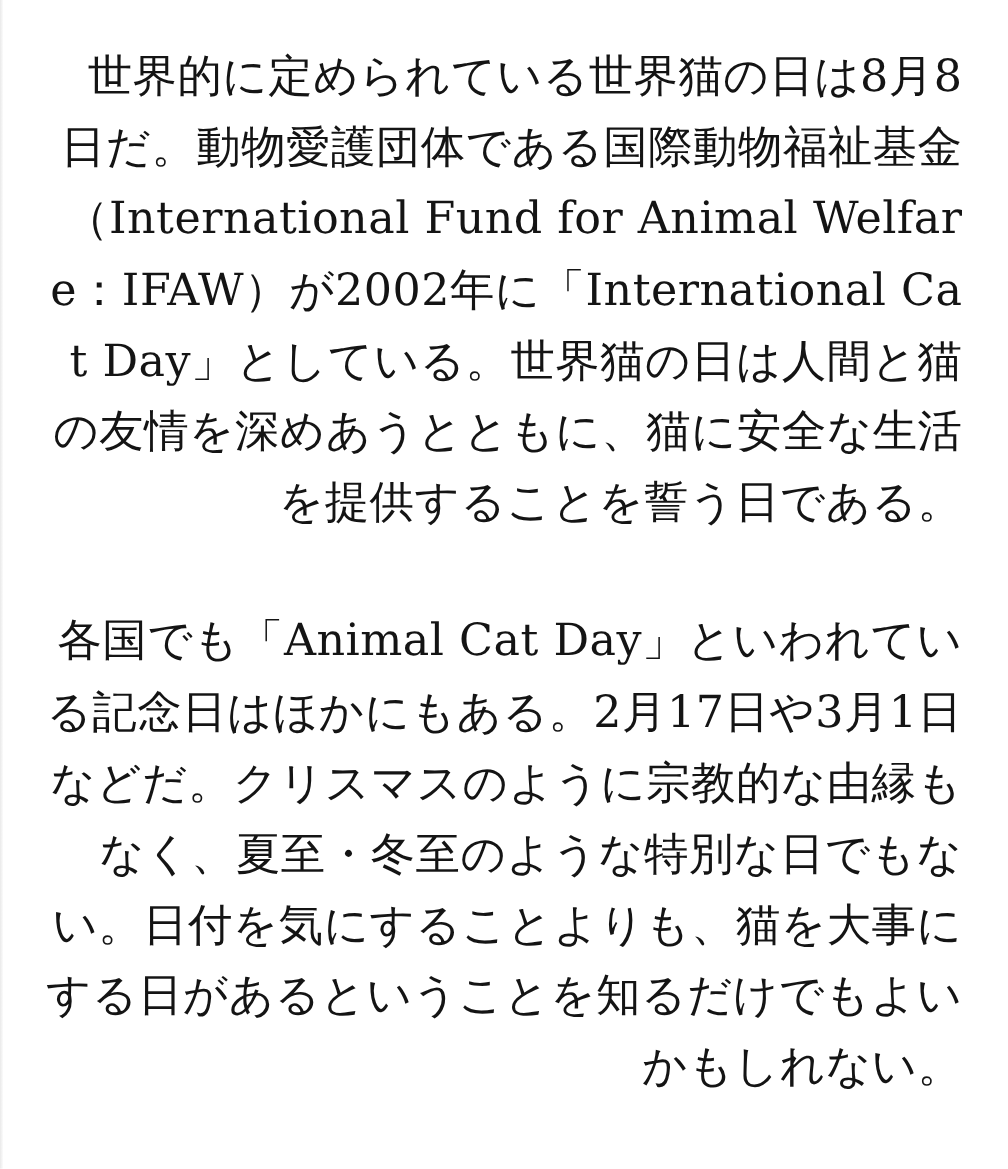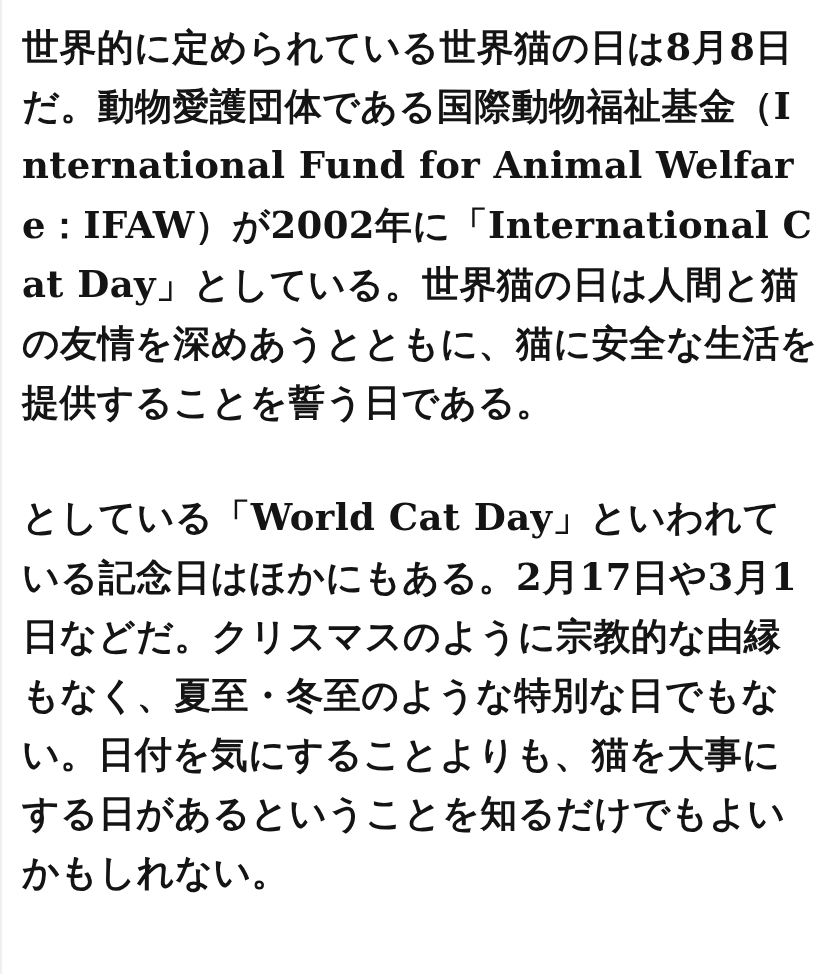--- a/index.html
+++ b/index.html
@@ -22,24 +22,24 @@
     padding: 18px 22px 0 22px;
     background: #ffffff;
   }
   .article-body {
     display: block;
   }
   .paragraph {
     font-size: 37px;
     line-height: 1.60;
     letter-spacing: 0.4px;
-    text-align: left;
-    margin: 0;
+    text-align: right;
+    margin: 16px;
     color: #141414;
-    font-weight: 700;
+    font-weight: 400;
     word-break: break-all;
   }
   .paragraph + .paragraph {
     margin-top: 56px;
   }
   
   .edge-shadow {
     position: absolute;
     left: 0;
     top: 0;
@@ -50,15 +50,15 @@
   }
 </style>
 </head>
 <body>
 
 <div class="page">
   <div class="edge-shadow"></div>
 
   <div class="article-body">
     <p class="paragraph">世界的に定められている世界猫の日は8月8日だ。動物愛護団体である国際動物福祉基金（International Fund for Animal Welfare：IFAW）が2002年に「International Cat Day」としている。世界猫の日は人間と猫の友情を深めあうとともに、猫に安全な生活を提供することを誓う日である。</p>
-    <p class="paragraph">としている「World Cat Day」といわれている記念日はほかにもある。2月17日や3月1日などだ。クリスマスのように宗教的な由縁もなく、夏至・冬至のような特別な日でもない。日付を気にすることよりも、猫を大事にする日があるということを知るだけでもよいかもしれない。</p>
+    <p class="paragraph">各国でも「Animal Cat Day」といわれている記念日はほかにもある。2月17日や3月1日などだ。クリスマスのように宗教的な由縁もなく、夏至・冬至のような特別な日でもない。日付を気にすることよりも、猫を大事にする日があるということを知るだけでもよいかもしれない。</p>
   </div>
 </div>
 
 </body></html>

